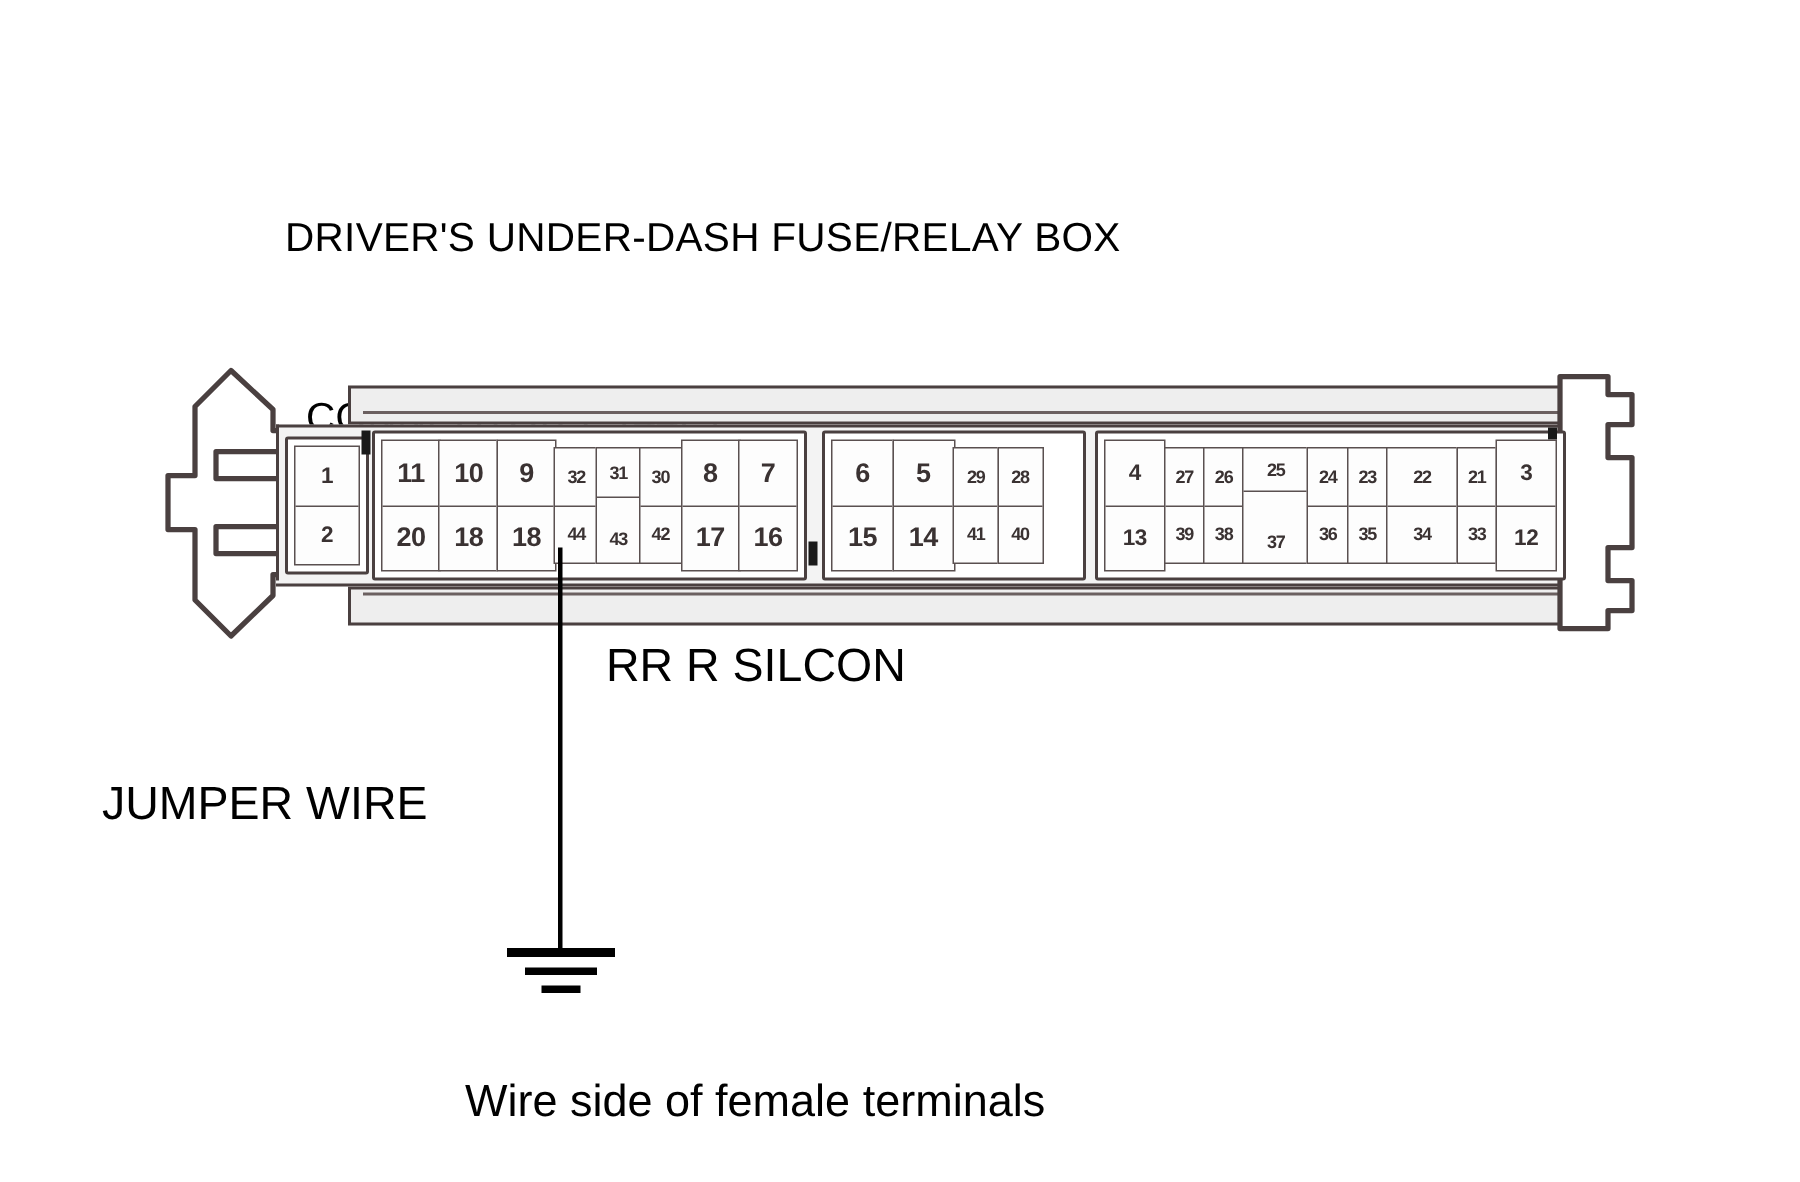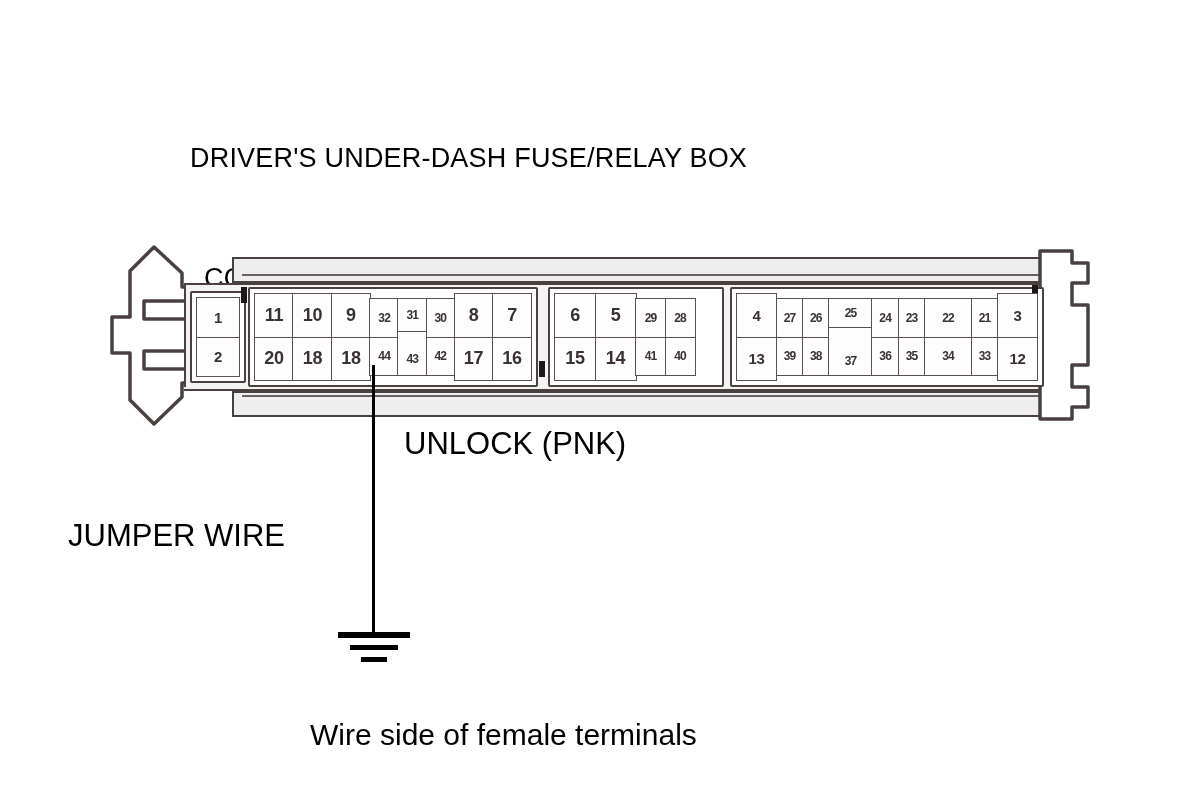--- a/index.html
+++ b/index.html
@@ -295,15 +295,15 @@
 
 <div class="abs" id="jumper-wire"></div>
 <div class="abs" id="ground-symbol">
   <div class="gnd-bar" id="gnd-1"></div>
   <div class="gnd-bar" id="gnd-2"></div>
   <div class="gnd-bar" id="gnd-3"></div>
 </div>
 
 <div class="abs" id="label-jumper">JUMPER WIRE</div>
 <div class="abs" id="label-circuit">
-  <div>UNLOCK (PNK)</div>
+  <div>RR R SILCON</div>
 </div>
 <div class="abs" id="caption-bottom">Wire side of female terminals</div>
 
 </body></html>

